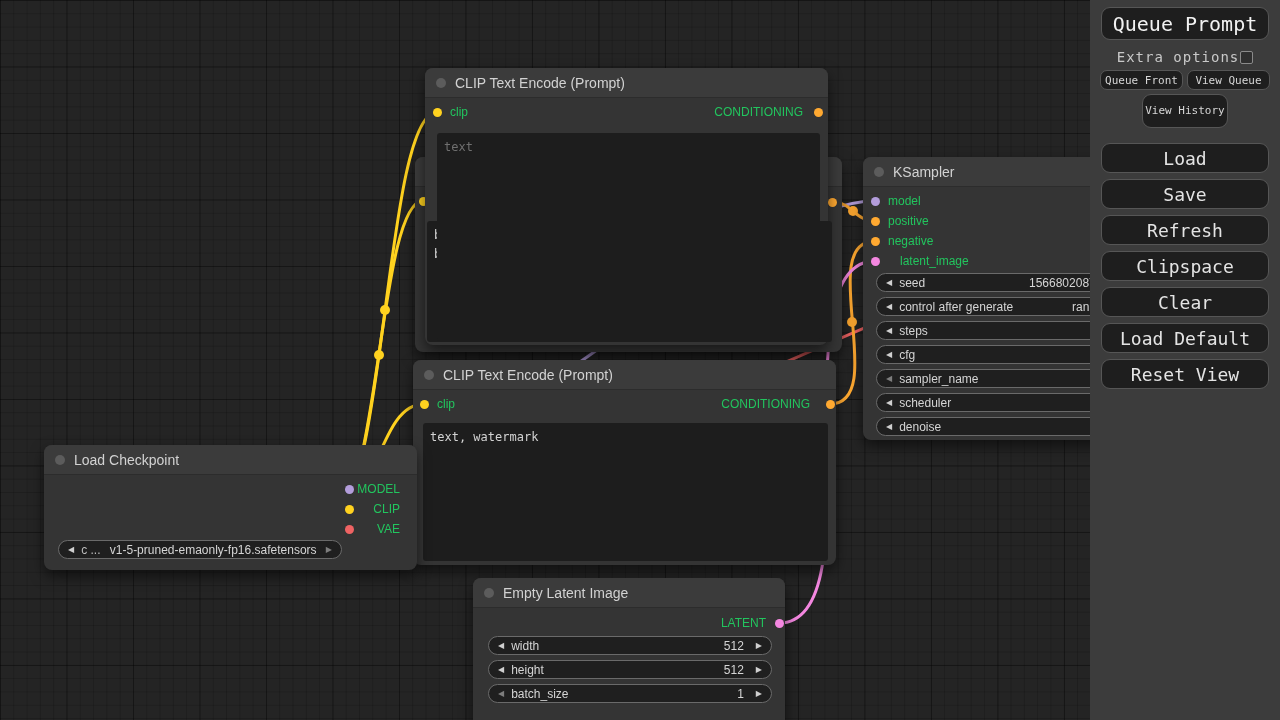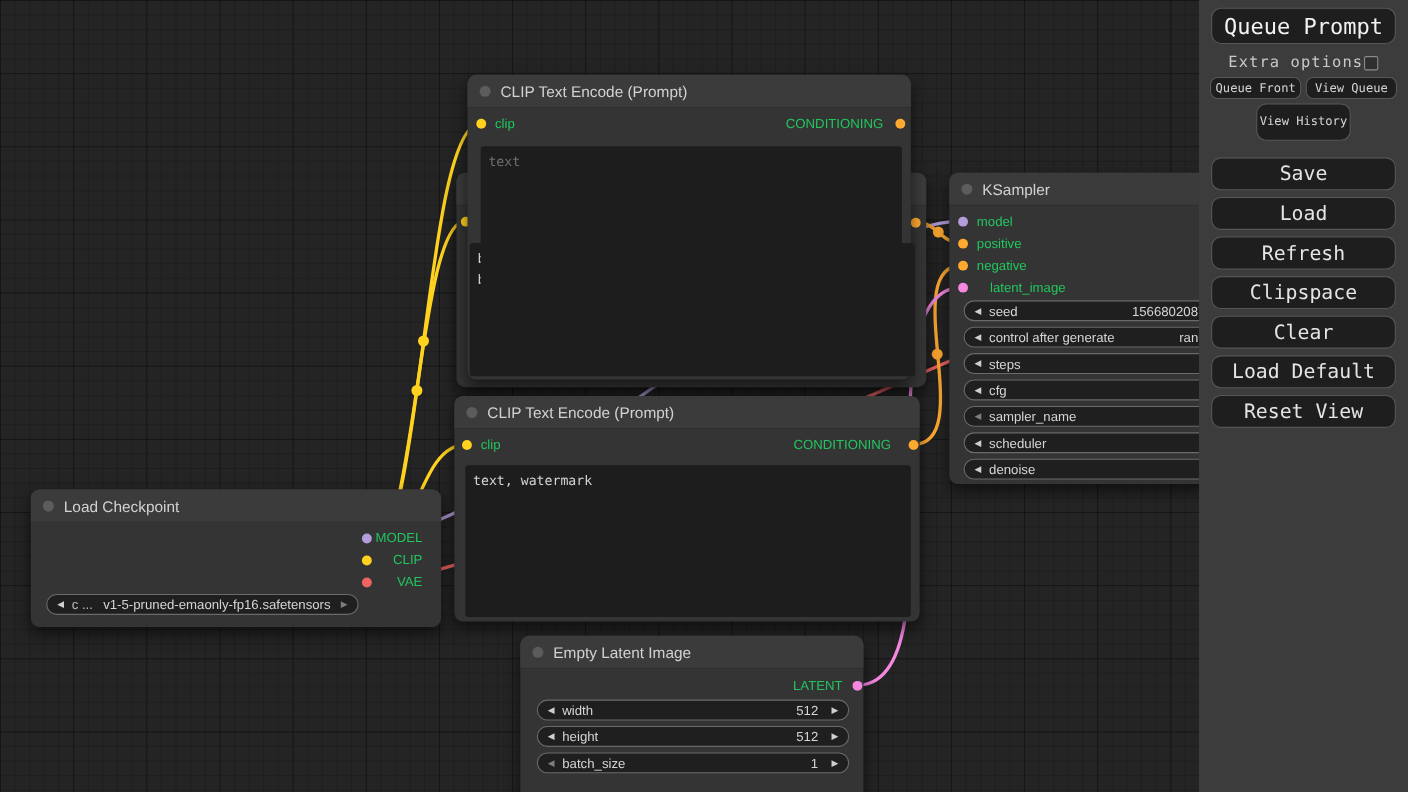--- a/index.html
+++ b/index.html
@@ -166,21 +166,21 @@
     <div class="pill" style="left:13px; top:236px; width:396px;">
       <span class="arr">◀</span>
       <span class="wlabel">scheduler</span>
     </div>
     <div class="pill" style="left:13px; top:260px; width:396px;">
       <span class="arr">◀</span>
       <span class="wlabel">denoise</span>
     </div>
   </div>
 
-  <div class="node" style="left:28px; top:445px; width:373px; height:125px; z-index:3;">
+  <div class="node" style="left:44px; top:445px; width:373px; height:125px; z-index:3;">
     <div class="node-title">
       <span class="tdot"></span>
       <span>Load Checkpoint</span>
     </div>
     <span class="plabel right" style="right:17px; top:37px;">MODEL</span>
     <span class="dot" style="left: 300.5px; top: 39.5px; background: rgb(179, 157, 219);"></span>
     <span class="plabel right" style="right:17px; top:57px;">CLIP</span>
     <span class="dot" style="left: 300.5px; top: 59.5px; background: rgb(255, 210, 31);"></span>
     <span class="plabel right" style="right:17px; top:77px;">VAE</span>
     <span class="dot" style="left: 300.5px; top: 79.5px; background: rgb(239, 99, 99);"></span>
@@ -233,21 +233,21 @@
     <input type="checkbox" style="">
   </div>
   <div class="sb-small">
     <button class="btn small">Queue Front</button>
     <button class="btn small">View Queue</button>
   </div>
   <div class="vh-wrap">
     <button class="btn vh">View History</button>
   </div>
   <div class="sb-main">
+    <button class="btn main">Load</button>
     <button class="btn main">Save</button>
-    <button class="btn main">Load</button>
     <button class="btn main">Refresh</button>
     <button class="btn main">Clipspace</button>
     <button class="btn main">Clear</button>
     <button class="btn main">Load Default</button>
     <button class="btn main">Reset View</button>
   </div>
 </div>
 
 </body></html>

